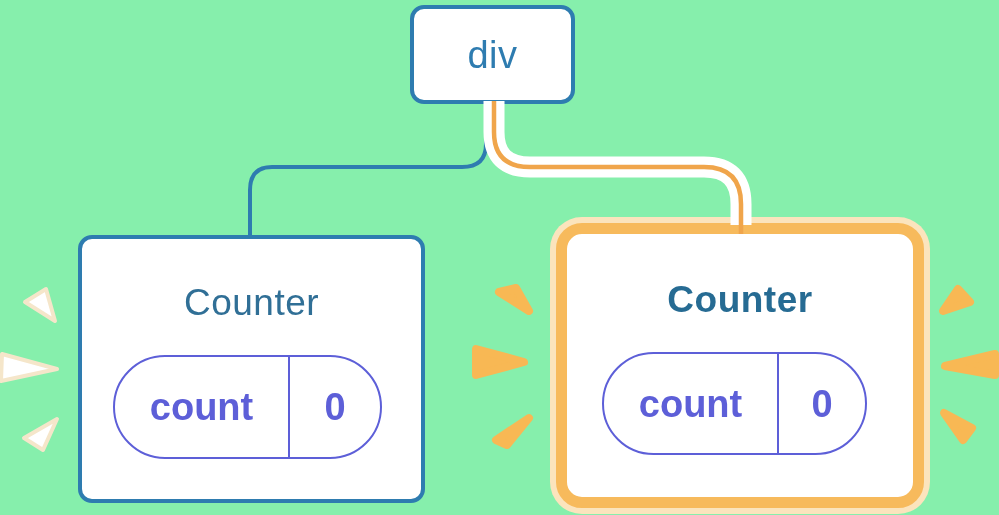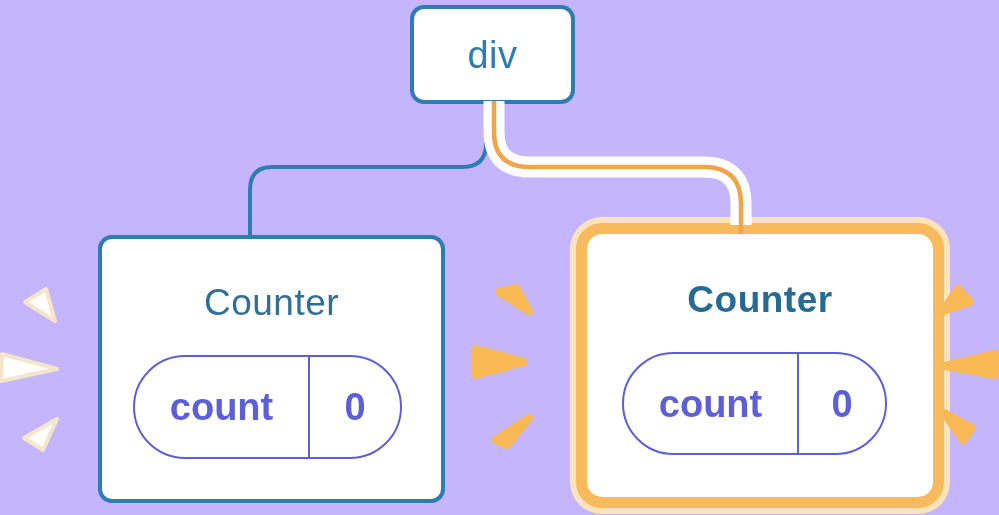--- a/index.html
+++ b/index.html
@@ -8,36 +8,36 @@
     --title-blue-bold:#266b93;
     --state-purple:#5d5fd8;
     --highlight-orange:#f7ba5c;
     --highlight-cream:#fbe4bd;
     --connector-orange:#f0a54b;
     --sparkle-orange:#f8b854;
     --sparkle-white:#ffffff;
   }
   html,body{margin:0;padding:0;background:#fff;}
   body{font-family:"Liberation Sans", sans-serif;}
-  .canvas{position:relative;width:999px;height:515px;background:#c4b5fd;overflow:hidden;}
+  .canvas{position:relative;width:999px;height:515px;background:#86efac;overflow:hidden;}
 
   .node-box{
     position:absolute;left:410px;top:5px;width:165px;height:99px;
     box-sizing:border-box;background:#fff;
     border:4px solid var(--tree-blue);border-radius:14px;
     display:flex;align-items:center;justify-content:center;
     z-index:1;
   }
   .node-label{
     color:var(--tree-blue);font-size:38px;line-height:1;
     letter-spacing:.5px;
   }
 
   .card{
-    position:absolute;box-sizing:border-box;background:#fff;z-index:1;margin-left:20px;
+    position:absolute;box-sizing:border-box;background:#fff;z-index:1;
   }
   .card-left{
     left:78px;top:235px;width:347px;height:268px;
     border:4px solid var(--tree-blue);border-radius:14px;
   }
   .card-right{
     left:556px;top:223px;width:368px;height:285px;
     border:11px solid var(--highlight-orange);border-radius:26px;
     box-shadow:0 0 0 6px var(--highlight-cream);
   }

